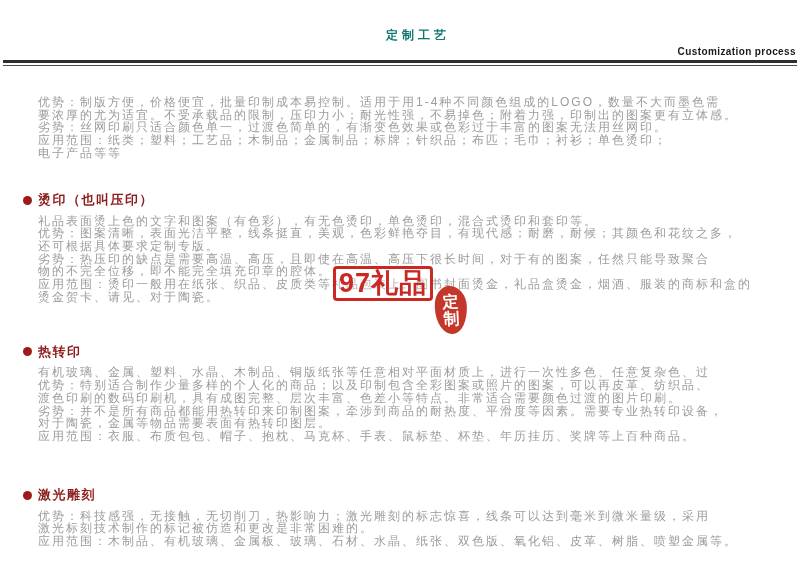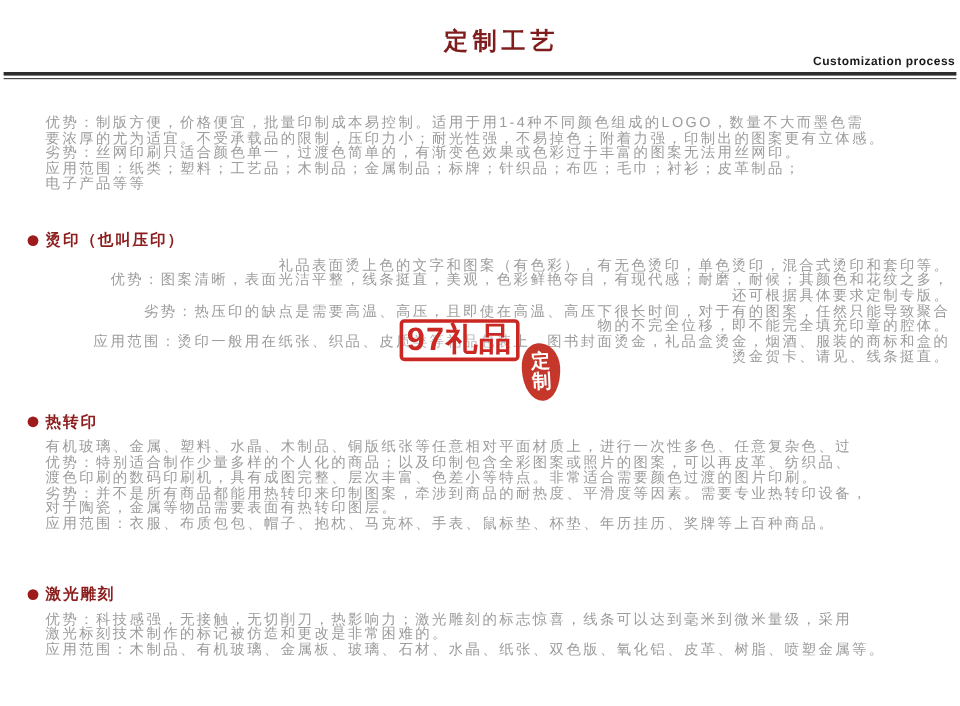--- a/index.html
+++ b/index.html
@@ -7,36 +7,36 @@
     position:relative;
     width:800px;height:588px;
     background:#ffffff;
     overflow:hidden;
     font-family:"Liberation Sans","DejaVu Sans",sans-serif;
   }
   
   .hdr{position:relative;padding-top:24px;}
   .hdr-title{
     margin:0;text-align:center;
-    font-size:20px;font-weight:bold;color:#7f1d1d;
+    font-size:12px;font-weight:bold;color:#0f766e;
     letter-spacing:4px;line-height:22px;padding-left:36px;
   }
   .hdr-sub{
     text-align:right;padding-right:4px;
     font-size:10px;font-weight:bold;color:#1a1a1a;
     letter-spacing:0.4px;line-height:12px;margin-top:0px;
   }
   .hdr-rule{margin:2px 3px 0 3px;}
   .hdr-rule .thick{height:3px;background:#2e2e2e;}
   .hdr-rule .thin{height:1px;background:#4a4a4a;margin-top:2px;}
   
   .main{padding-left:23px;padding-right:8px;}
   .sec{position:relative;}
   .sec.s0{margin-top:30px;}
-  .sec.s1{margin-top:33px;text-align:right;}
+  .sec.s1{margin-top:33px;}
   .sec.s2{margin-top:41px;}
   .sec.s3{margin-top:45px;}
   .sec-title-row{display:flex;align-items:center;height:15px;}
   .bullet{
     width:9px;height:9px;border-radius:50%;
     background:#9e1b1b;flex:0 0 9px;margin-right:6px;
   }
   .sec-title{
     font-size:13px;font-weight:bold;color:#8c1d1d;
     letter-spacing:1.5px;white-space:nowrap;
@@ -86,38 +86,38 @@
     </div>
   </div>
 
   <div class="main">
 
     <section class="sec s0">
       <div class="sec-body">
         <div class="bline">优势：制版方便，价格便宜，批量印制成本易控制。适用于用1-4种不同颜色组成的LOGO，数量不大而墨色需</div>
         <div class="bline">要浓厚的尤为适宜。不受承载品的限制，压印力小；耐光性强，不易掉色；附着力强，印制出的图案更有立体感。</div>
         <div class="bline">劣势：丝网印刷只适合颜色单一，过渡色简单的，有渐变色效果或色彩过于丰富的图案无法用丝网印。</div>
-        <div class="bline">应用范围：纸类；塑料；工艺品；木制品；金属制品；标牌；针织品；布匹；毛巾；衬衫；皮革制品；</div>
+        <div class="bline">应用范围：纸类；塑料；工艺品；木制品；金属制品；标牌；针织品；布匹；毛巾；衬衫；单色烫印；</div>
         <div class="bline">电子产品等等</div>
       </div>
     </section>
 
     <section class="sec s1">
       <div class="sec-title-row">
         <span class="bullet"></span>
         <span class="sec-title">烫印（也叫压印）</span>
       </div>
       <div class="sec-body">
         <div class="bline">礼品表面烫上色的文字和图案（有色彩），有无色烫印，单色烫印，混合式烫印和套印等。</div>
         <div class="bline">优势：图案清晰，表面光洁平整，线条挺直，美观，色彩鲜艳夺目，有现代感；耐磨，耐候；其颜色和花纹之多，</div>
         <div class="bline">还可根据具体要求定制专版。</div>
         <div class="bline">劣势：热压印的缺点是需要高温、高压，且即使在高温、高压下很长时间，对于有的图案，任然只能导致聚合</div>
         <div class="bline">物的不完全位移，即不能完全填充印章的腔体。</div>
         <div class="bline">应用范围：烫印一般用在纸张、织品、皮质类等礼品包装上。图书封面烫金，礼品盒烫金，烟酒、服装的商标和盒的</div>
-        <div class="bline">烫金贺卡、请见、线条挺直。</div>
+        <div class="bline">烫金贺卡、请见、对于陶瓷。</div>
       </div>
     </section>
 
     <section class="sec s2">
       <div class="sec-title-row">
         <span class="bullet"></span>
         <span class="sec-title">热转印</span>
       </div>
       <div class="sec-body">
         <div class="bline">有机玻璃、金属、塑料、水晶、木制品、铜版纸张等任意相对平面材质上，进行一次性多色、任意复杂色、过</div>

